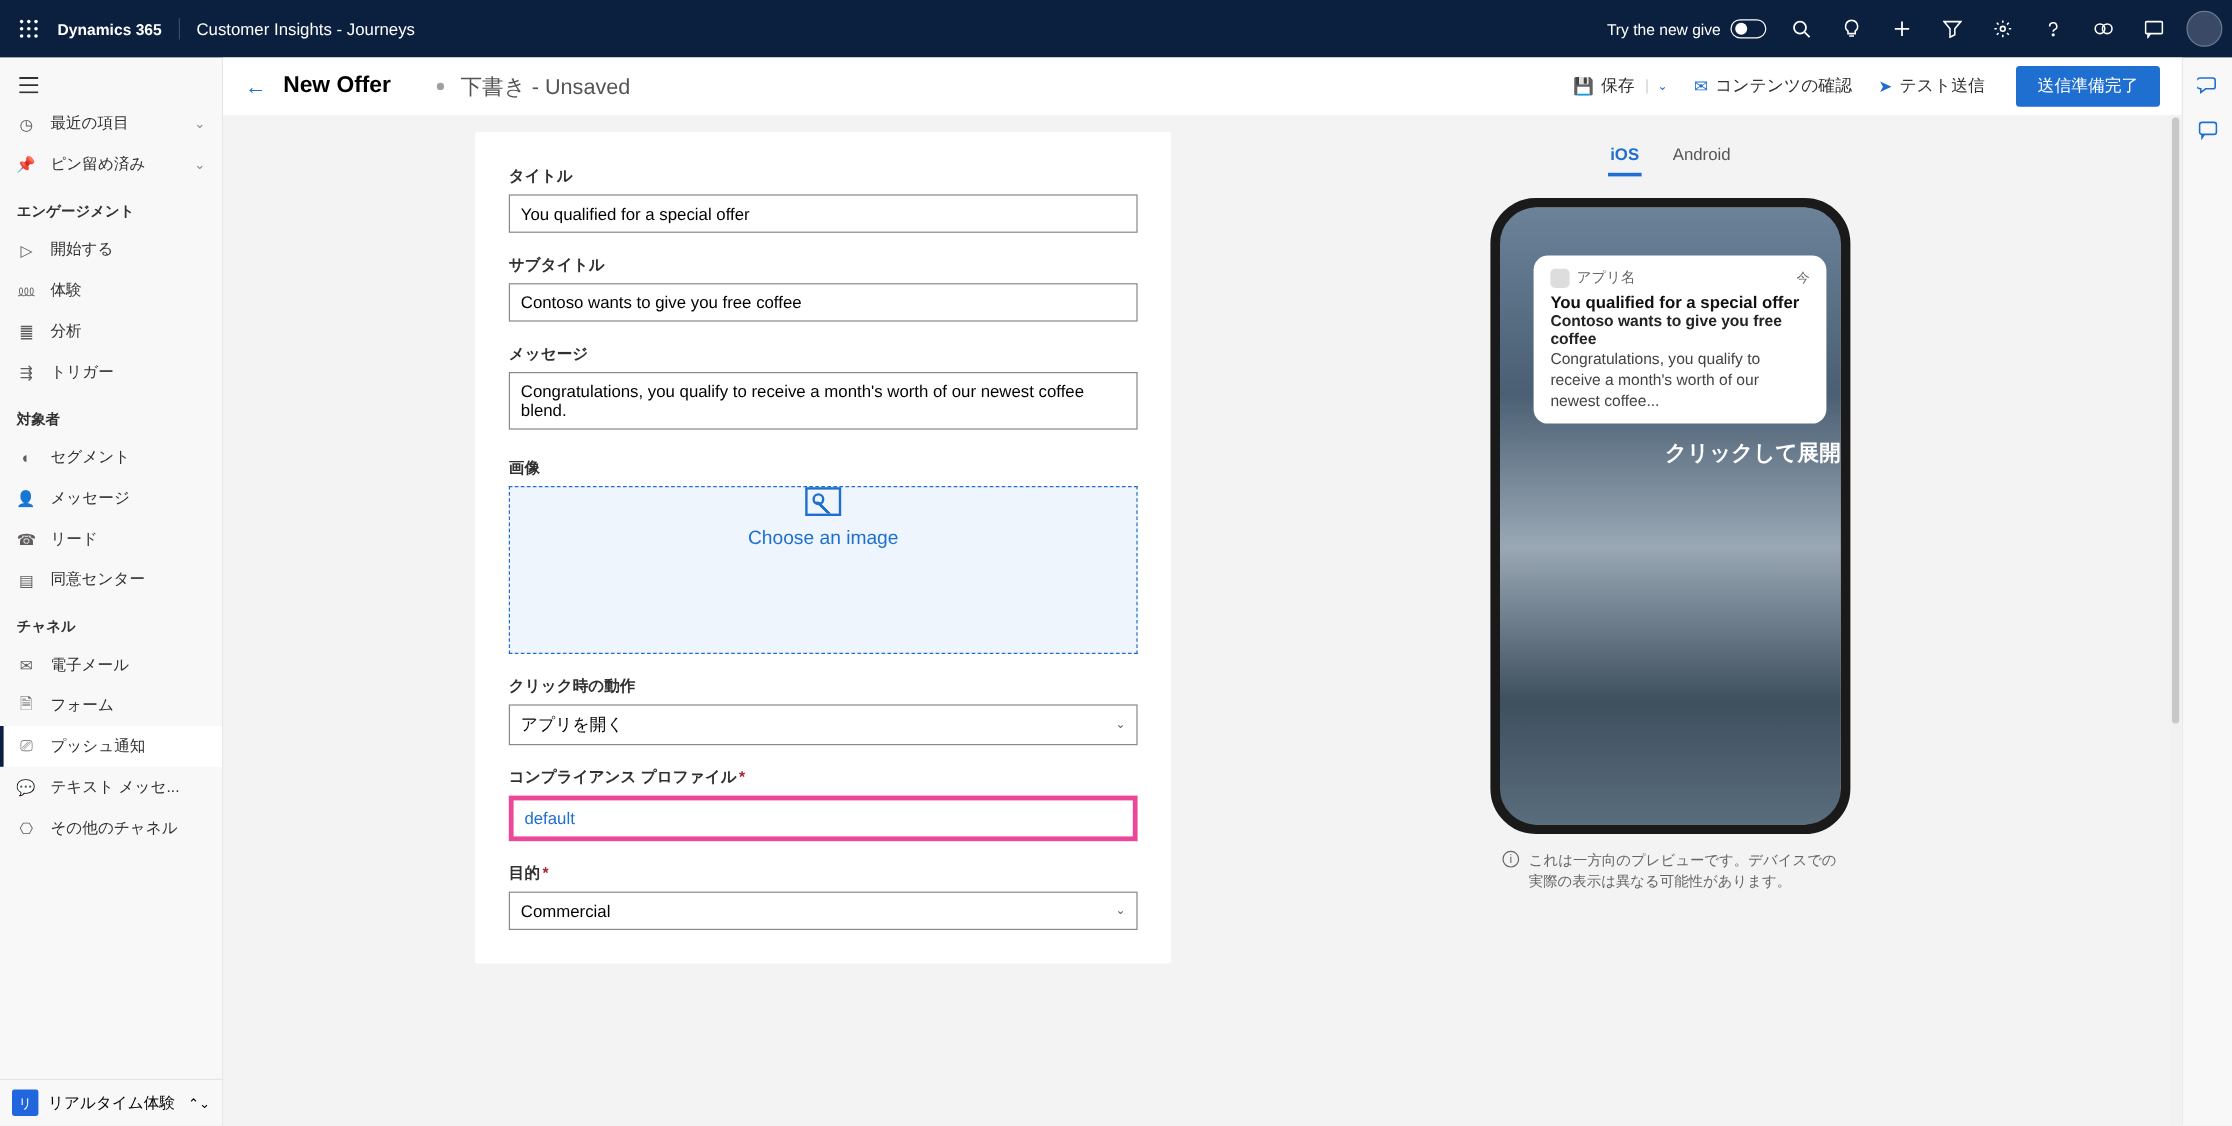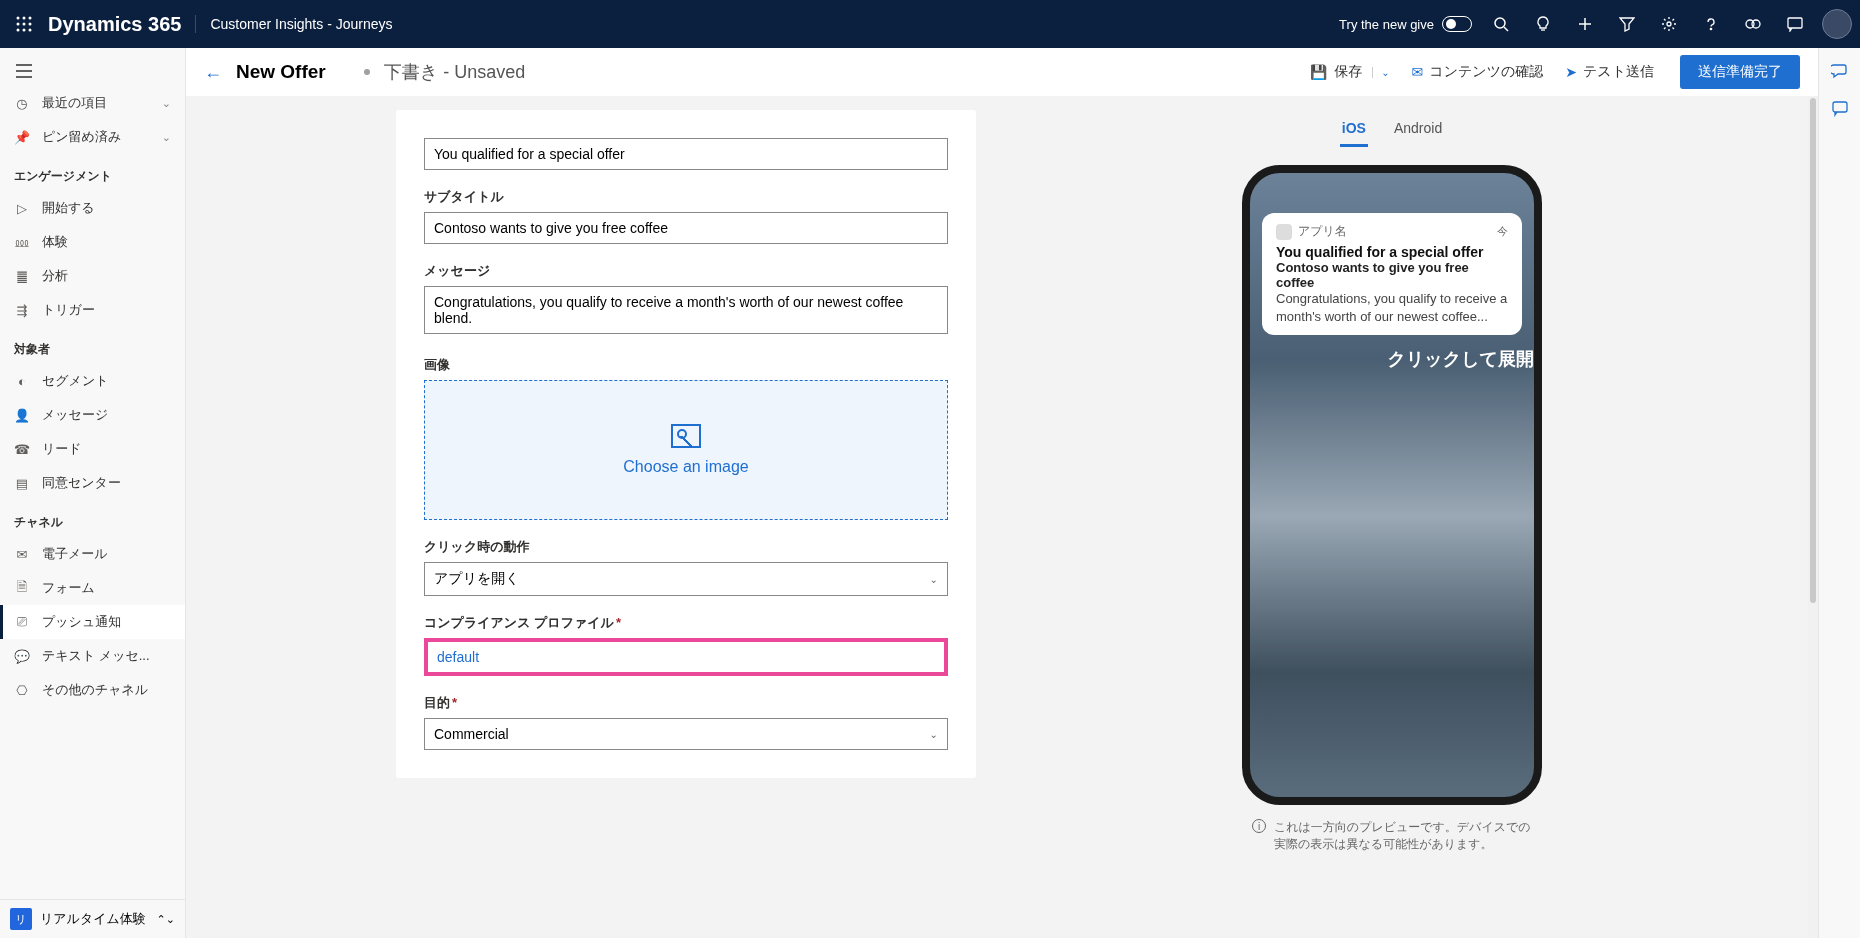--- a/index.html
+++ b/index.html
@@ -1,21 +1,21 @@
 <!DOCTYPE html>
 <html><head>
 <meta charset="utf-8">
 <style>
 * { box-sizing: border-box; margin: 0; padding: 0; font-family: "Segoe UI", -apple-system, sans-serif; }
 body { background: #f3f3f3; overflow: hidden; }
 
 
 .topbar { background: #0b1f3f; color: #fff; height: 48px; display: flex; align-items: center; padding: 0 8px; }
 .topbar .waffle { width: 32px; height: 32px; display:flex; align-items:center; justify-content:center; cursor:pointer; }
-.topbar .brand { font-weight: 600; font-size: 20px; margin-left: 8px; }
+.topbar .brand { font-weight: 600; font-size: 13px; margin-left: 8px; }
 .topbar .divider { width:1px; height:18px; background:#3a4a66; margin:0 14px; }
 .topbar .subbrand { font-size: 14px; }
 .topbar .spacer { flex:1; }
 .topbar .newlook { font-size: 13px; margin-right: 8px; display:flex; align-items:center; gap:8px;}
 .topbar .toggle { width: 30px; height: 16px; border: 1px solid #fff; border-radius: 8px; position:relative; }
 .topbar .toggle::after { content:''; width:10px; height:10px; background:#fff; border-radius:50%; position:absolute; top:2px; left:3px; }
 .topbar .hicon { width:42px; height:48px; display:flex; align-items:center; justify-content:center; cursor:pointer; font-size:16px; }
 .topbar .avatar { width:30px; height:30px; border-radius:50%; background:#3a4a66; border:1px solid #6b7a94; margin-left:6px;}
 
 
@@ -43,33 +43,33 @@
 .pagebar .primary { background:#1f6fd0; color:#fff; padding:8px 18px; border-radius:3px; cursor:pointer; font-size:14px; margin-left:8px;}
 
 .content { flex:1; display:flex; overflow:auto; }
 .form-col { flex:0 0 580px; margin:14px 0 14px 210px; }
 .form-card { background:#fff; padding:28px 28px; border-radius:2px; }
 .form-card .label { font-size:13px; font-weight:600; color:#323130; margin-bottom:6px; margin-top:18px;}
 .form-card .label:first-child { margin-top:0;}
 .form-card .label .req { color:#a4262c; margin-left:2px;}
 .form-card input[type=text], .form-card textarea { width:100%; border:1px solid #8a8886; padding:7px 9px; font-size:14px; font-family:inherit; outline:none; }
 .form-card textarea { resize:none; height:48px;}
-.imgdrop { border:1px dashed #1f6fd0; background:#eef5fc; height:140px; display:flex; flex-direction:column; align-items:center; justify-content:center; gap:10px; color:#1f6fd0; cursor:pointer; }
+.imgdrop { border:1px dashed #1f6fd0; background:#eef5fc; height:140px; display:flex; flex-direction:column; align-items:center; gap:10px; color:#1f6fd0; cursor:pointer; }
 .imgdrop .imgic { width:30px; height:24px; border:2px solid #1f6fd0; position:relative;}
 .imgdrop .imgic::before { content:''; position:absolute; width:6px; height:6px; border:2px solid #1f6fd0; border-radius:50%; top:3px; left:4px;}
 .imgdrop .imgic::after { content:''; position:absolute; bottom:0; left:2px; right:2px; height:10px; background:linear-gradient(45deg, transparent 45%, #1f6fd0 45%, #1f6fd0 55%, transparent 55%);}
 .select { width:100%; border:1px solid #8a8886; padding:7px 9px; font-size:14px; display:flex; align-items:center; justify-content:space-between; cursor:pointer;}
 .select .chv { font-size:10px; color:#666;}
 .lookup { width:100%; border:4px solid #ec4899; padding:7px 9px; font-size:14px; color:#1f6fd0; }
 
 .preview-col { flex:1; display:flex; flex-direction:column; align-items:center; padding-top:16px;}
 .device-tabs { display:flex; gap:24px; font-size:14px; margin-bottom:18px;}
 .device-tabs .dt { padding:8px 2px; cursor:pointer; color:#555;}
 .device-tabs .dt.active { color:#1f6fd0; border-bottom:3px solid #1f6fd0; font-weight:600;}
-.phone { width:300px; height:640px; border-radius:38px; border:8px solid #1a1a1a; background:linear-gradient(180deg,#6b8299 0%,#4a5f73 30%,#9aa8b5 55%,#3e4f5e 80%,#5a6d7d 100%); position:relative; overflow:hidden;}
+.phone { width:300px; height:530px; border-radius:38px; border:8px solid #1a1a1a; background:linear-gradient(180deg,#6b8299 0%,#4a5f73 30%,#9aa8b5 55%,#3e4f5e 80%,#5a6d7d 100%); position:relative; overflow:hidden;padding-left:16px;}
 .notif { background:#fff; border-radius:12px; margin:40px 12px 0; padding:10px 14px; font-size:13px;}
 .notif .nhead { display:flex; align-items:center; gap:6px; color:#666; font-size:12px; margin-bottom:4px;}
 .notif .nhead .appic { width:16px; height:16px; background:#ddd; border-radius:4px;}
 .notif .nhead .now { margin-left:auto; font-size:11px;}
 .notif .ntitle { font-weight:600; font-size:14px; color:#111;}
 .notif .nsub { font-weight:600; font-size:13px; color:#222;}
 .notif .nmsg { font-size:13px; color:#444; line-height:1.35;}
 .expand { color:#fff; text-align:right; margin-top:12px; font-size:18px; font-weight:600;font-family:Liberation Serif, serif;}
 .disclaim { display:flex; gap:8px; font-size:12px; color:#666; margin-top:14px; max-width:280px;}
 .disclaim .info { border:1px solid #666; border-radius:50%; width:14px; height:14px; display:flex; align-items:center; justify-content:center; font-size:10px; flex:0 0 14px;}
@@ -263,20 +263,21 @@
       <div class="act">
           <span class="ic">➤</span>
           <span>テスト送信</span>
         </div>
       <div class="primary">送信準備完了</div>
     </div>
 
     <div class="content">
       <div class="form-col">
         <div class="form-card">
+          <div class="label">タイトル</div>
           <input type="text" value="You qualified for a special offer" style="">
 
           <div class="label">サブタイトル</div>
           <input type="text" value="Contoso wants to give you free coffee" style="">
 
           <div class="label">メッセージ</div>
           <textarea style="">Congratulations, you qualify to receive a month's worth of our newest coffee blend.</textarea>
 
           <div class="label">画像</div>
           <div class="imgdrop">

